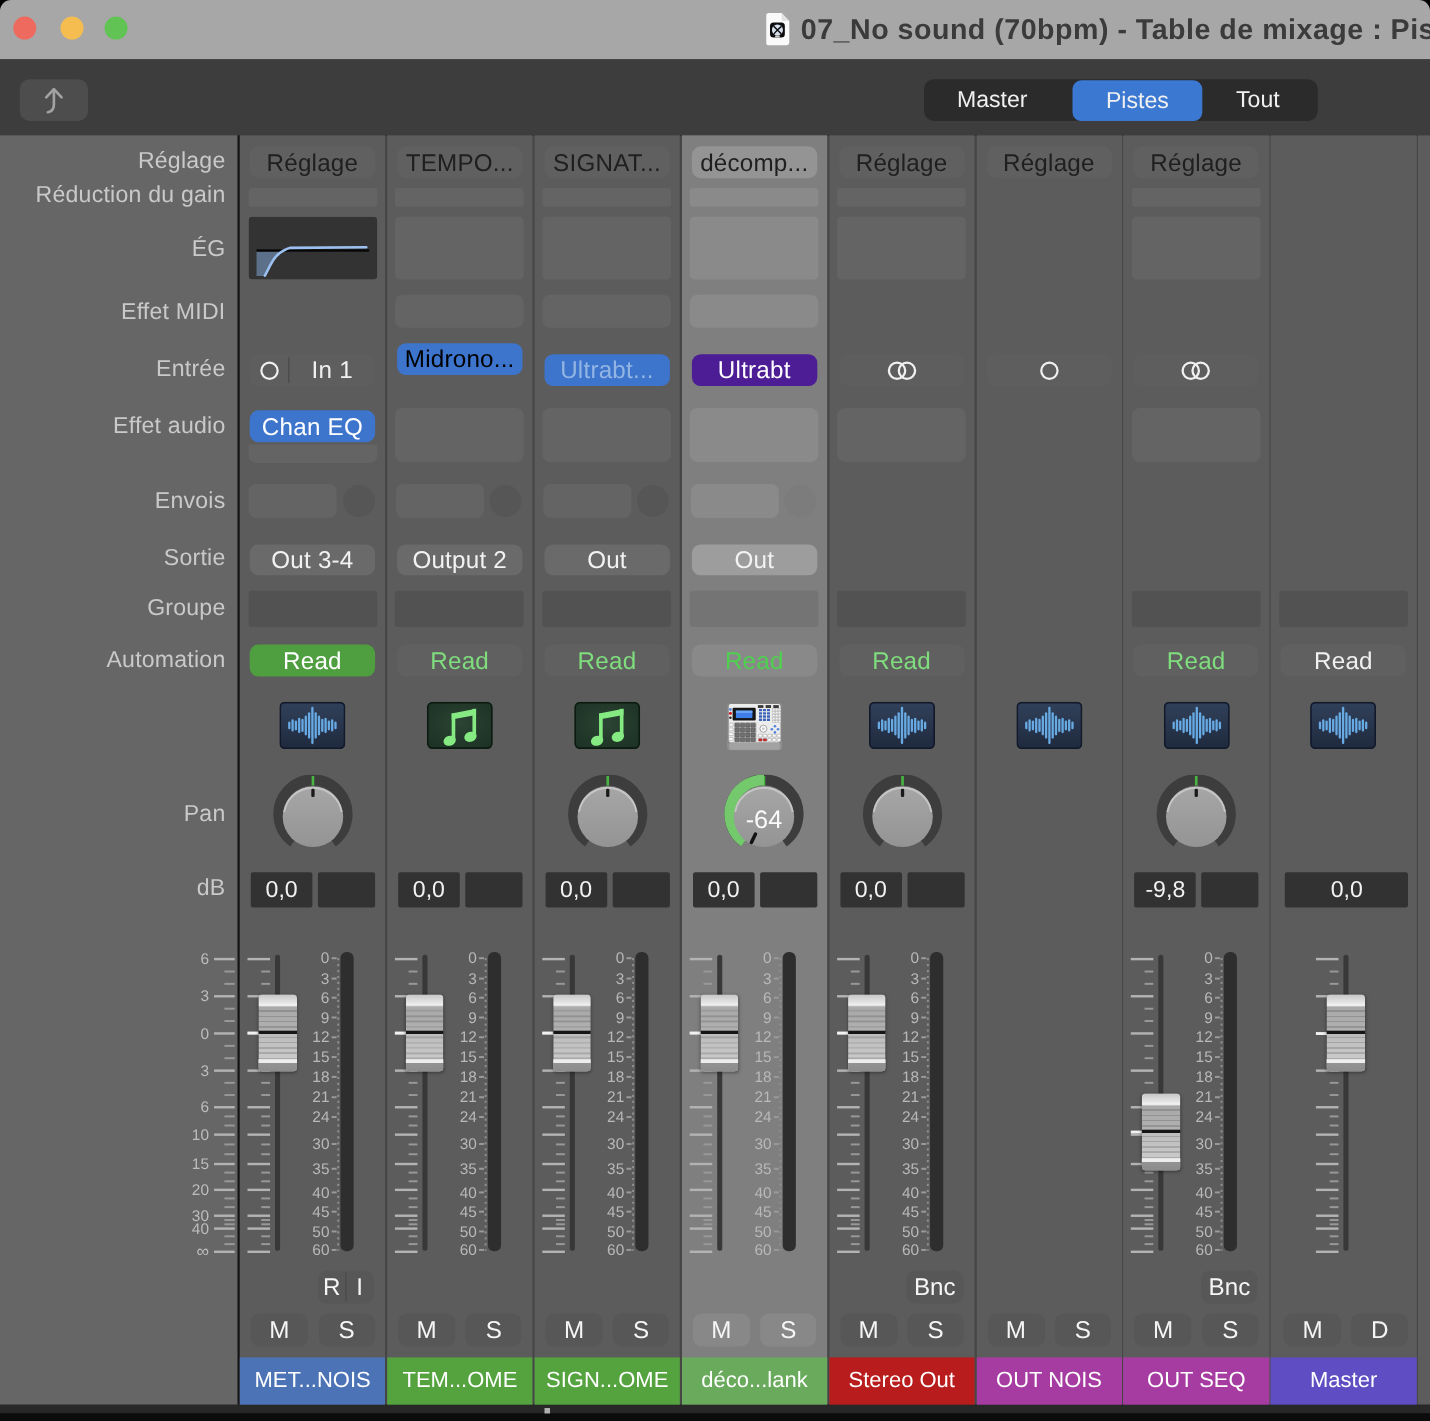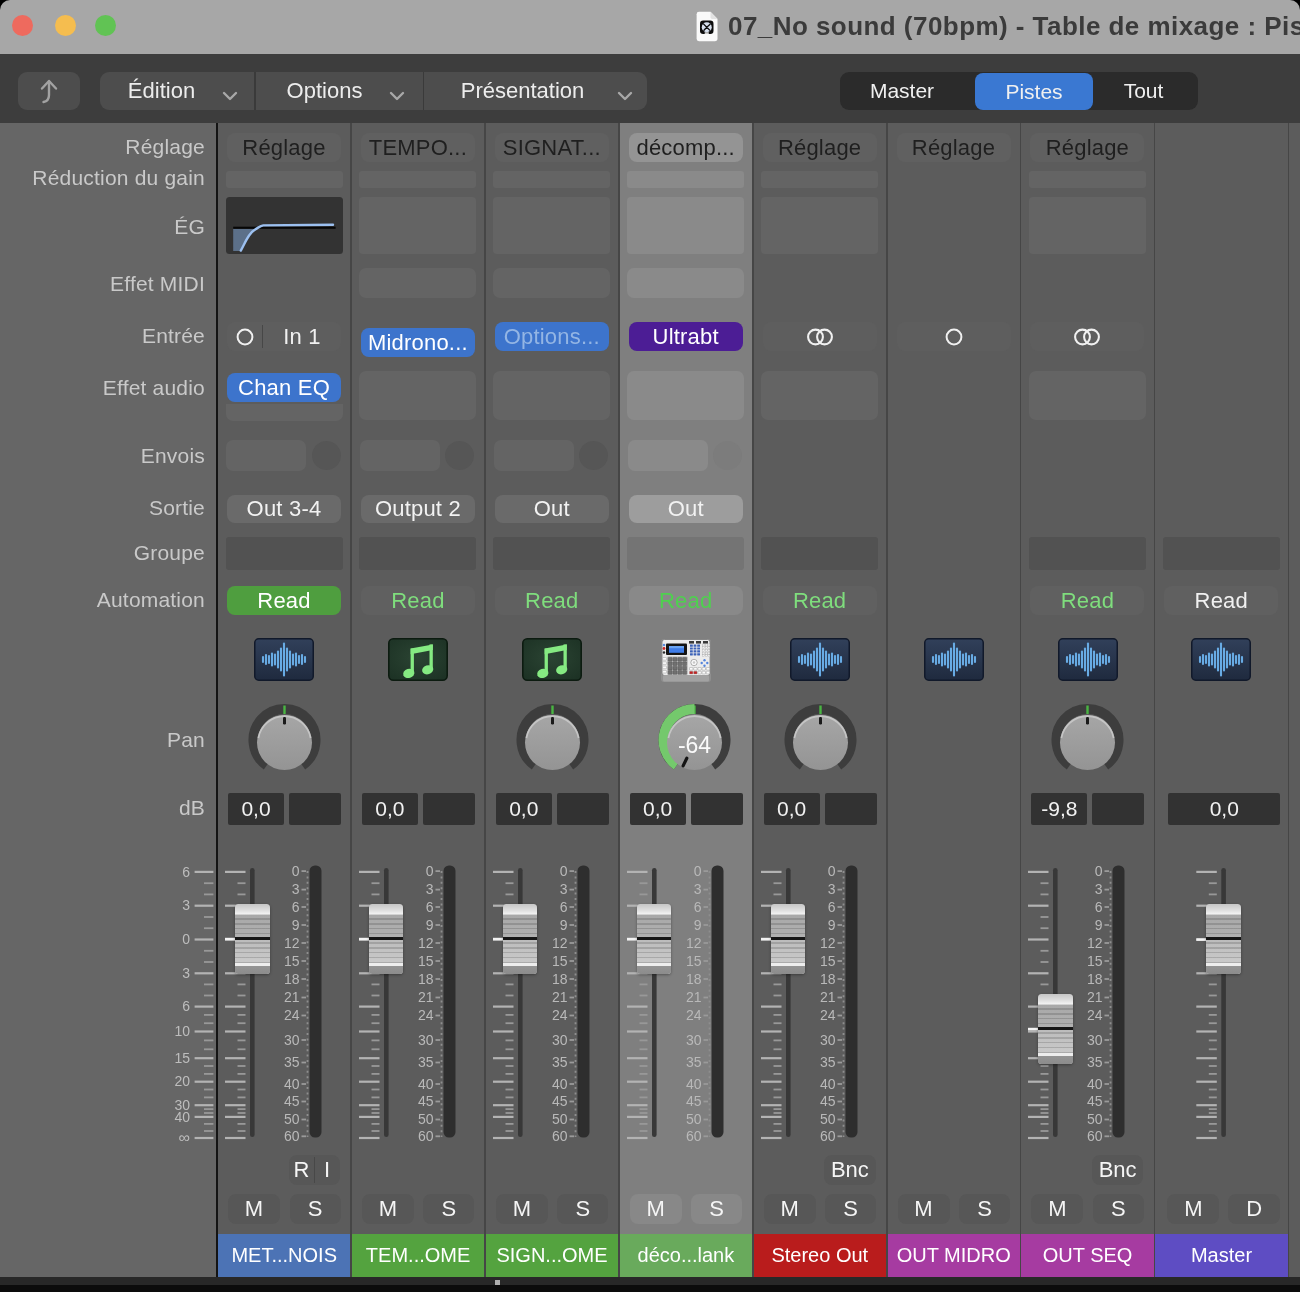--- a/index.html
+++ b/index.html
@@ -58,36 +58,20 @@
         <path d="M 12.75 16.25 L 9.2 12.6 M 12.75 16.25 L 16.4 13 M 12.75 16.25 L 9.5 19.8 M 12.75 16.25 L 16.2 19.6" stroke="#0d0d0d" stroke-width="1.3"></path>
         <rect x="10.7" y="21.2" width="4.1" height="1.8" fill="#cfcfcf"></rect>
       </svg></div>
   <div class="title">07_No sound (70bpm) - Table de mixage : Pis</div>
 </div>
 <div class="toolbar">
   <div class="tbb" style="left:18px;width:62px"><svg width="62" height="38" viewBox="0 0 62 38">
         <path d="M 31 9.5 L 31 23 Q 31 29 25.5 30" fill="none" stroke="#a2a2a2" stroke-width="2.4" stroke-linecap="round"></path>
         <path d="M 24 16.5 L 31 9 L 38 16.5" fill="none" stroke="#a2a2a2" stroke-width="2.4" stroke-linecap="round" stroke-linejoin="round"></path>
       </svg></div>
-  <div class="tbb menugrp">
-    <div class="menuitem" style="left:21px;width:81px">Édition</div>
-    <div style="position:absolute;left:122px;top:15px"><svg width="16" height="10" viewBox="0 0 16 10">
-          <path d="M 2 2 L 8 8 L 14 2" fill="none" stroke="#a8a8a8" stroke-width="2.4" stroke-linecap="round" stroke-linejoin="round"></path>
-        </svg></div>
-    <div class="mdiv" style="left:154px"></div>
-    <div class="menuitem" style="left:178px;width:93px">Options</div>
-    <div style="position:absolute;left:289px;top:15px"><svg width="16" height="10" viewBox="0 0 16 10">
-          <path d="M 2 2 L 8 8 L 14 2" fill="none" stroke="#a8a8a8" stroke-width="2.4" stroke-linecap="round" stroke-linejoin="round"></path>
-        </svg></div>
-    <div class="mdiv" style="left:322.5px"></div>
-    <div class="menuitem" style="left:348px;width:149px">Présentation</div>
-    <div style="position:absolute;left:517px;top:15px"><svg width="16" height="10" viewBox="0 0 16 10">
-          <path d="M 2 2 L 8 8 L 14 2" fill="none" stroke="#a8a8a8" stroke-width="2.4" stroke-linecap="round" stroke-linejoin="round"></path>
-        </svg></div>
-  </div>
 </div>
 <div class="seg">
   <div class="segitem" style="left:12px;width:100px">Master</div>
   <div class="segitem" style="left:135px;width:118px;background:#3a78d2;border-radius:8px;top:0.5px;height:37px;line-height:37px">Pistes</div>
   <div class="segitem" style="left:258px;width:91px">Tout</div>
 </div>
 <div class="mixer">
   <div class="labelcol">
       <div class="rowlab" style="top:24px">Réglage</div>
       <div class="rowlab" style="top:55px">Réduction du gain</div>
@@ -285,21 +269,21 @@
       </div>
       <div class="ms" style="top:1071px;left:10px;width:52px;background:#575757">M</div>
       <div class="ms" style="top:1071px;left:71.5px;width:51px;background:#575757">S</div>
       <div class="lbl" style="background:#4c73b5">MET...NOIS</div>
     </div>
     <div class="strip" style="left:351.9px;background:#5c5c5c">
       <div class="sbtn" style="top:10px;background:#606060;color:#1f1f1f">TEMPO...</div>
       <div class="slot" style="top:48px;left:7.5px;width:117px;height:17px;border-radius:3px;background:#646464"></div>
       <div class="slot" style="top:74px;left:7.5px;width:117px;height:57px;border-radius:4px;background:#646464"></div>
       <div class="slot" style="top:145px;left:7.5px;width:117px;height:30px;border-radius:7px;background:#646464"></div>
-      <div class="sbtn" style="top:205px;background:#3d74cc;color:#ffffff">Midrono...</div>
+      <div class="sbtn" style="top:189px;background:#3d74cc;color:#000000">Midrono...</div>
       <div class="slot" style="top:248px;left:7.5px;width:117px;height:49px;border-radius:7px;background:#646464"></div>
       <div class="slot" style="top:317px;left:8px;width:80px;height:31px;border-radius:7px;background:#646464"></div>
       <div style="position:absolute;top:318px;left:93.5px;width:29px;height:29px;border-radius:50%;background:#565656"></div>
       <div class="sbtn" style="top:372px;height:28px;line-height:28px;background:#6a6a6a;color:#f2f2f2">Output 2</div>
       <div class="slot" style="top:414px;left:7.5px;width:117px;height:33px;border-radius:3px;background:#525252"></div>
       <div class="sbtn" style="top:463px;background:#606060;color:#7fdd7d">Read</div>
       <div style="position:absolute;top:515px;left:36.2px;width:60px;height:44px"><svg width="60" height="43" viewBox="0 0 60 43">
           <defs>
             <radialGradient id="nbg" cx="0.5" cy="0.45" r="0.75">
               <stop offset="0" stop-color="#2b4433"></stop>
@@ -387,21 +371,21 @@
       <div class="cap" style="top:781px;left:17px"></div>
       <div class="ms" style="top:1071px;left:10px;width:52px;background:#575757">M</div>
       <div class="ms" style="top:1071px;left:71.5px;width:51px;background:#575757">S</div>
       <div class="lbl" style="background:#54a33f">TEM...OME</div>
     </div>
     <div class="strip" style="left:485.8px;background:#5c5c5c">
       <div class="sbtn" style="top:10px;background:#606060;color:#1f1f1f">SIGNAT...</div>
       <div class="slot" style="top:48px;left:7.5px;width:117px;height:17px;border-radius:3px;background:#646464"></div>
       <div class="slot" style="top:74px;left:7.5px;width:117px;height:57px;border-radius:4px;background:#646464"></div>
       <div class="slot" style="top:145px;left:7.5px;width:117px;height:30px;border-radius:7px;background:#646464"></div>
-      <div class="sbtn" style="top:199px;background:#3d74cc;color:#93b5e4">Options...</div>
+      <div class="sbtn" style="top:199px;background:#3d74cc;color:#93b5e4">Ultrabt...</div>
       <div class="slot" style="top:248px;left:7.5px;width:117px;height:49px;border-radius:7px;background:#646464"></div>
       <div class="slot" style="top:317px;left:8px;width:80px;height:31px;border-radius:7px;background:#646464"></div>
       <div style="position:absolute;top:318px;left:93.5px;width:29px;height:29px;border-radius:50%;background:#565656"></div>
       <div class="sbtn" style="top:372px;height:28px;line-height:28px;background:#6a6a6a;color:#f2f2f2">Out</div>
       <div class="slot" style="top:414px;left:7.5px;width:117px;height:33px;border-radius:3px;background:#525252"></div>
       <div class="sbtn" style="top:463px;background:#606060;color:#7fdd7d">Read</div>
       <div style="position:absolute;top:515px;left:36.2px;width:60px;height:44px"><svg width="60" height="43" viewBox="0 0 60 43">
           <defs>
             <radialGradient id="nbg" cx="0.5" cy="0.45" r="0.75">
               <stop offset="0" stop-color="#2b4433"></stop>
@@ -836,21 +820,21 @@
           <line x1="33.0" y1="10.50" x2="33.0" y2="32.50" stroke="#68abe4" stroke-width="2.1" stroke-linecap="round"></line>
           <line x1="36.0" y1="13.50" x2="36.0" y2="29.50" stroke="#68abe4" stroke-width="2.1" stroke-linecap="round"></line>
           <line x1="39.0" y1="16.50" x2="39.0" y2="26.50" stroke="#68abe4" stroke-width="2.1" stroke-linecap="round"></line>
           <line x1="42.0" y1="15.50" x2="42.0" y2="27.50" stroke="#68abe4" stroke-width="2.1" stroke-linecap="round"></line>
           <line x1="45.0" y1="18.00" x2="45.0" y2="25.00" stroke="#68abe4" stroke-width="2.1" stroke-linecap="round"></line>
           <line x1="48.0" y1="17.00" x2="48.0" y2="26.00" stroke="#68abe4" stroke-width="2.1" stroke-linecap="round"></line>
           <line x1="51.0" y1="19.00" x2="51.0" y2="24.00" stroke="#68abe4" stroke-width="2.1" stroke-linecap="round"></line>
         </svg></div>
       <div class="ms" style="top:1071px;left:10px;width:52px;background:#575757">M</div>
       <div class="ms" style="top:1071px;left:71.5px;width:51px;background:#575757">S</div>
-      <div class="lbl" style="background:#a63ba1">OUT MIDRO</div>
+      <div class="lbl" style="background:#a63ba1">OUT NOIS</div>
     </div>
     <div class="strip" style="left:1021.4px;background:#5c5c5c">
       <div class="sbtn" style="top:10px;background:#606060;color:#1f1f1f">Réglage</div>
       <div class="slot" style="top:48px;left:7.5px;width:117px;height:17px;border-radius:3px;background:#646464"></div>
       <div class="slot" style="top:74px;left:7.5px;width:117px;height:57px;border-radius:4px;background:#646464"></div>
       <div class="sbtn" style="top:199px;background:#5e5e5e">
         <div style="margin:3.5px auto 0;width:36px"><svg width="36" height="22" viewBox="0 0 36 22">
             <circle cx="13.5" cy="11" r="7.4" fill="none" stroke="#f0f0f0" stroke-width="2.1"></circle>
             <circle cx="22.5" cy="11" r="7.4" fill="none" stroke="#f0f0f0" stroke-width="2.1"></circle>
           </svg></div>

